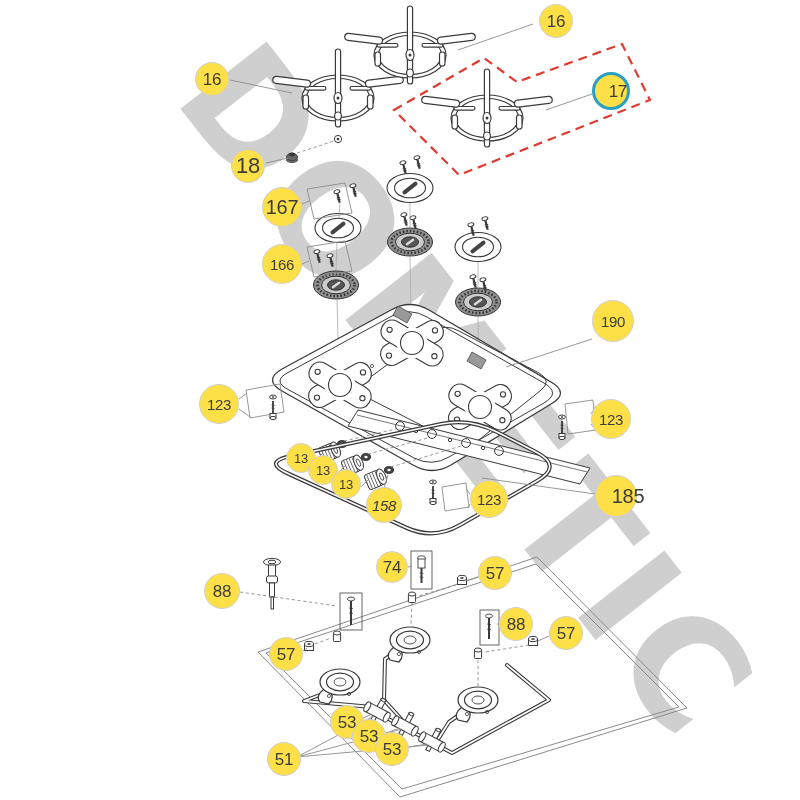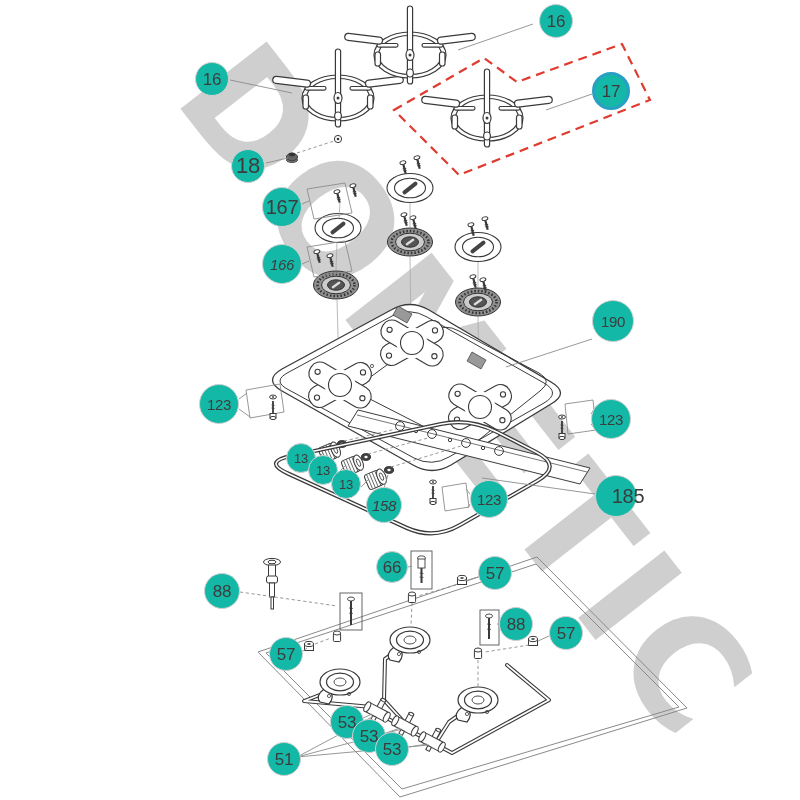--- a/index.html
+++ b/index.html
@@ -1,19 +1,19 @@
 <!DOCTYPE html>
 <html><head>
 <meta charset="utf-8">
 <style>
   html,body{margin:0;padding:0;background:#ffffff;}
   .stage{position:relative;width:800px;height:800px;background:#ffffff;overflow:hidden;
          font-family:"Liberation Sans","DejaVu Sans",sans-serif;}
   .stage svg{position:absolute;left:0;top:0;}
-  .callout{position:absolute;border-radius:50%;background:#14b8a6;border:1.6px solid #d0d0d0;
+  .callout{position:absolute;border-radius:50%;background:#fde047;border:1.6px solid #d0d0d0;
            display:flex;align-items:center;justify-content:center;box-sizing:border-box;
            color:#3c3c3c;font-family:"Liberation Sans","DejaVu Sans",sans-serif;}
   .callout.highlight{border:3.5px solid #2a9fc4;}
   .callout span{line-height:1;letter-spacing:-0.3px;}
 </style>
 </head>
 <body>
 
 <div class="stage">
 <svg width="800" height="800" viewBox="0 0 800 800">
@@ -350,30 +350,30 @@
   </g>
 </svg>
 
 <div id="callout-layer">
       <div class="callout" style="left: 195px; top: 62px; width: 34px; height: 34px;">
         <span style="font-size: 17px;">16</span>
       </div>
       <div class="callout" style="left: 539px; top: 4px; width: 34px; height: 34px;">
         <span style="font-size: 17px;">16</span>
       </div>
-      <div class="callout highlight" style="left: 592px; top: 72px; width: 38px; height: 38px;">
+      <div class="callout highlight" style="left: 592px; top: 72px; width: 38px; height: 38px; justify-content: flex-end;">
         <span style="font-size: 17px;">17</span>
       </div>
       <div class="callout" style="left: 231px; top: 149px; width: 34px; height: 34px;">
         <span style="font-size: 22px;">18</span>
       </div>
       <div class="callout" style="left: 262px; top: 187px; width: 40px; height: 40px;">
         <span style="font-size: 20px;">167</span>
       </div>
-      <div class="callout" style="left: 262px; top: 244px; width: 40px; height: 40px; font-style: italic;">
+      <div class="callout" style="left: 262px; top: 244px; width: 40px; height: 40px;">
         <span style="font-size: 15px;">166</span>
       </div>
       <div class="callout" style="left: 592px; top: 300px; width: 42px; height: 42px;">
         <span style="font-size: 15px;">190</span>
       </div>
       <div class="callout" style="left: 199px; top: 384px; width: 40px; height: 40px;">
         <span style="font-size: 15px;">123</span>
       </div>
       <div class="callout" style="left: 591px; top: 399px; width: 40px; height: 40px;">
         <span style="font-size: 15px;">123</span>
@@ -390,21 +390,21 @@
       <div class="callout" style="left: 331px; top: 469px; width: 30px; height: 30px;">
         <span style="font-size: 13px;">13</span>
       </div>
       <div class="callout" style="left: 366px; top: 487px; width: 36px; height: 36px; font-style: italic;">
         <span style="font-size: 15px;">158</span>
       </div>
       <div class="callout" style="left: 595px; top: 475px; width: 42px; height: 42px;">
         <span style="font-size: 20px; margin-left: 24px;">185</span>
       </div>
       <div class="callout" style="left: 376px; top: 551px; width: 32px; height: 32px;">
-        <span style="font-size: 17px;">66</span>
+        <span style="font-size: 17px;">74</span>
       </div>
       <div class="callout" style="left: 478px; top: 556px; width: 34px; height: 34px;">
         <span style="font-size: 17px;">57</span>
       </div>
       <div class="callout" style="left: 204px; top: 573px; width: 36px; height: 36px;">
         <span style="font-size: 17px;">88</span>
       </div>
       <div class="callout" style="left: 499px; top: 607px; width: 34px; height: 34px;">
         <span style="font-size: 17px;">88</span>
       </div>

